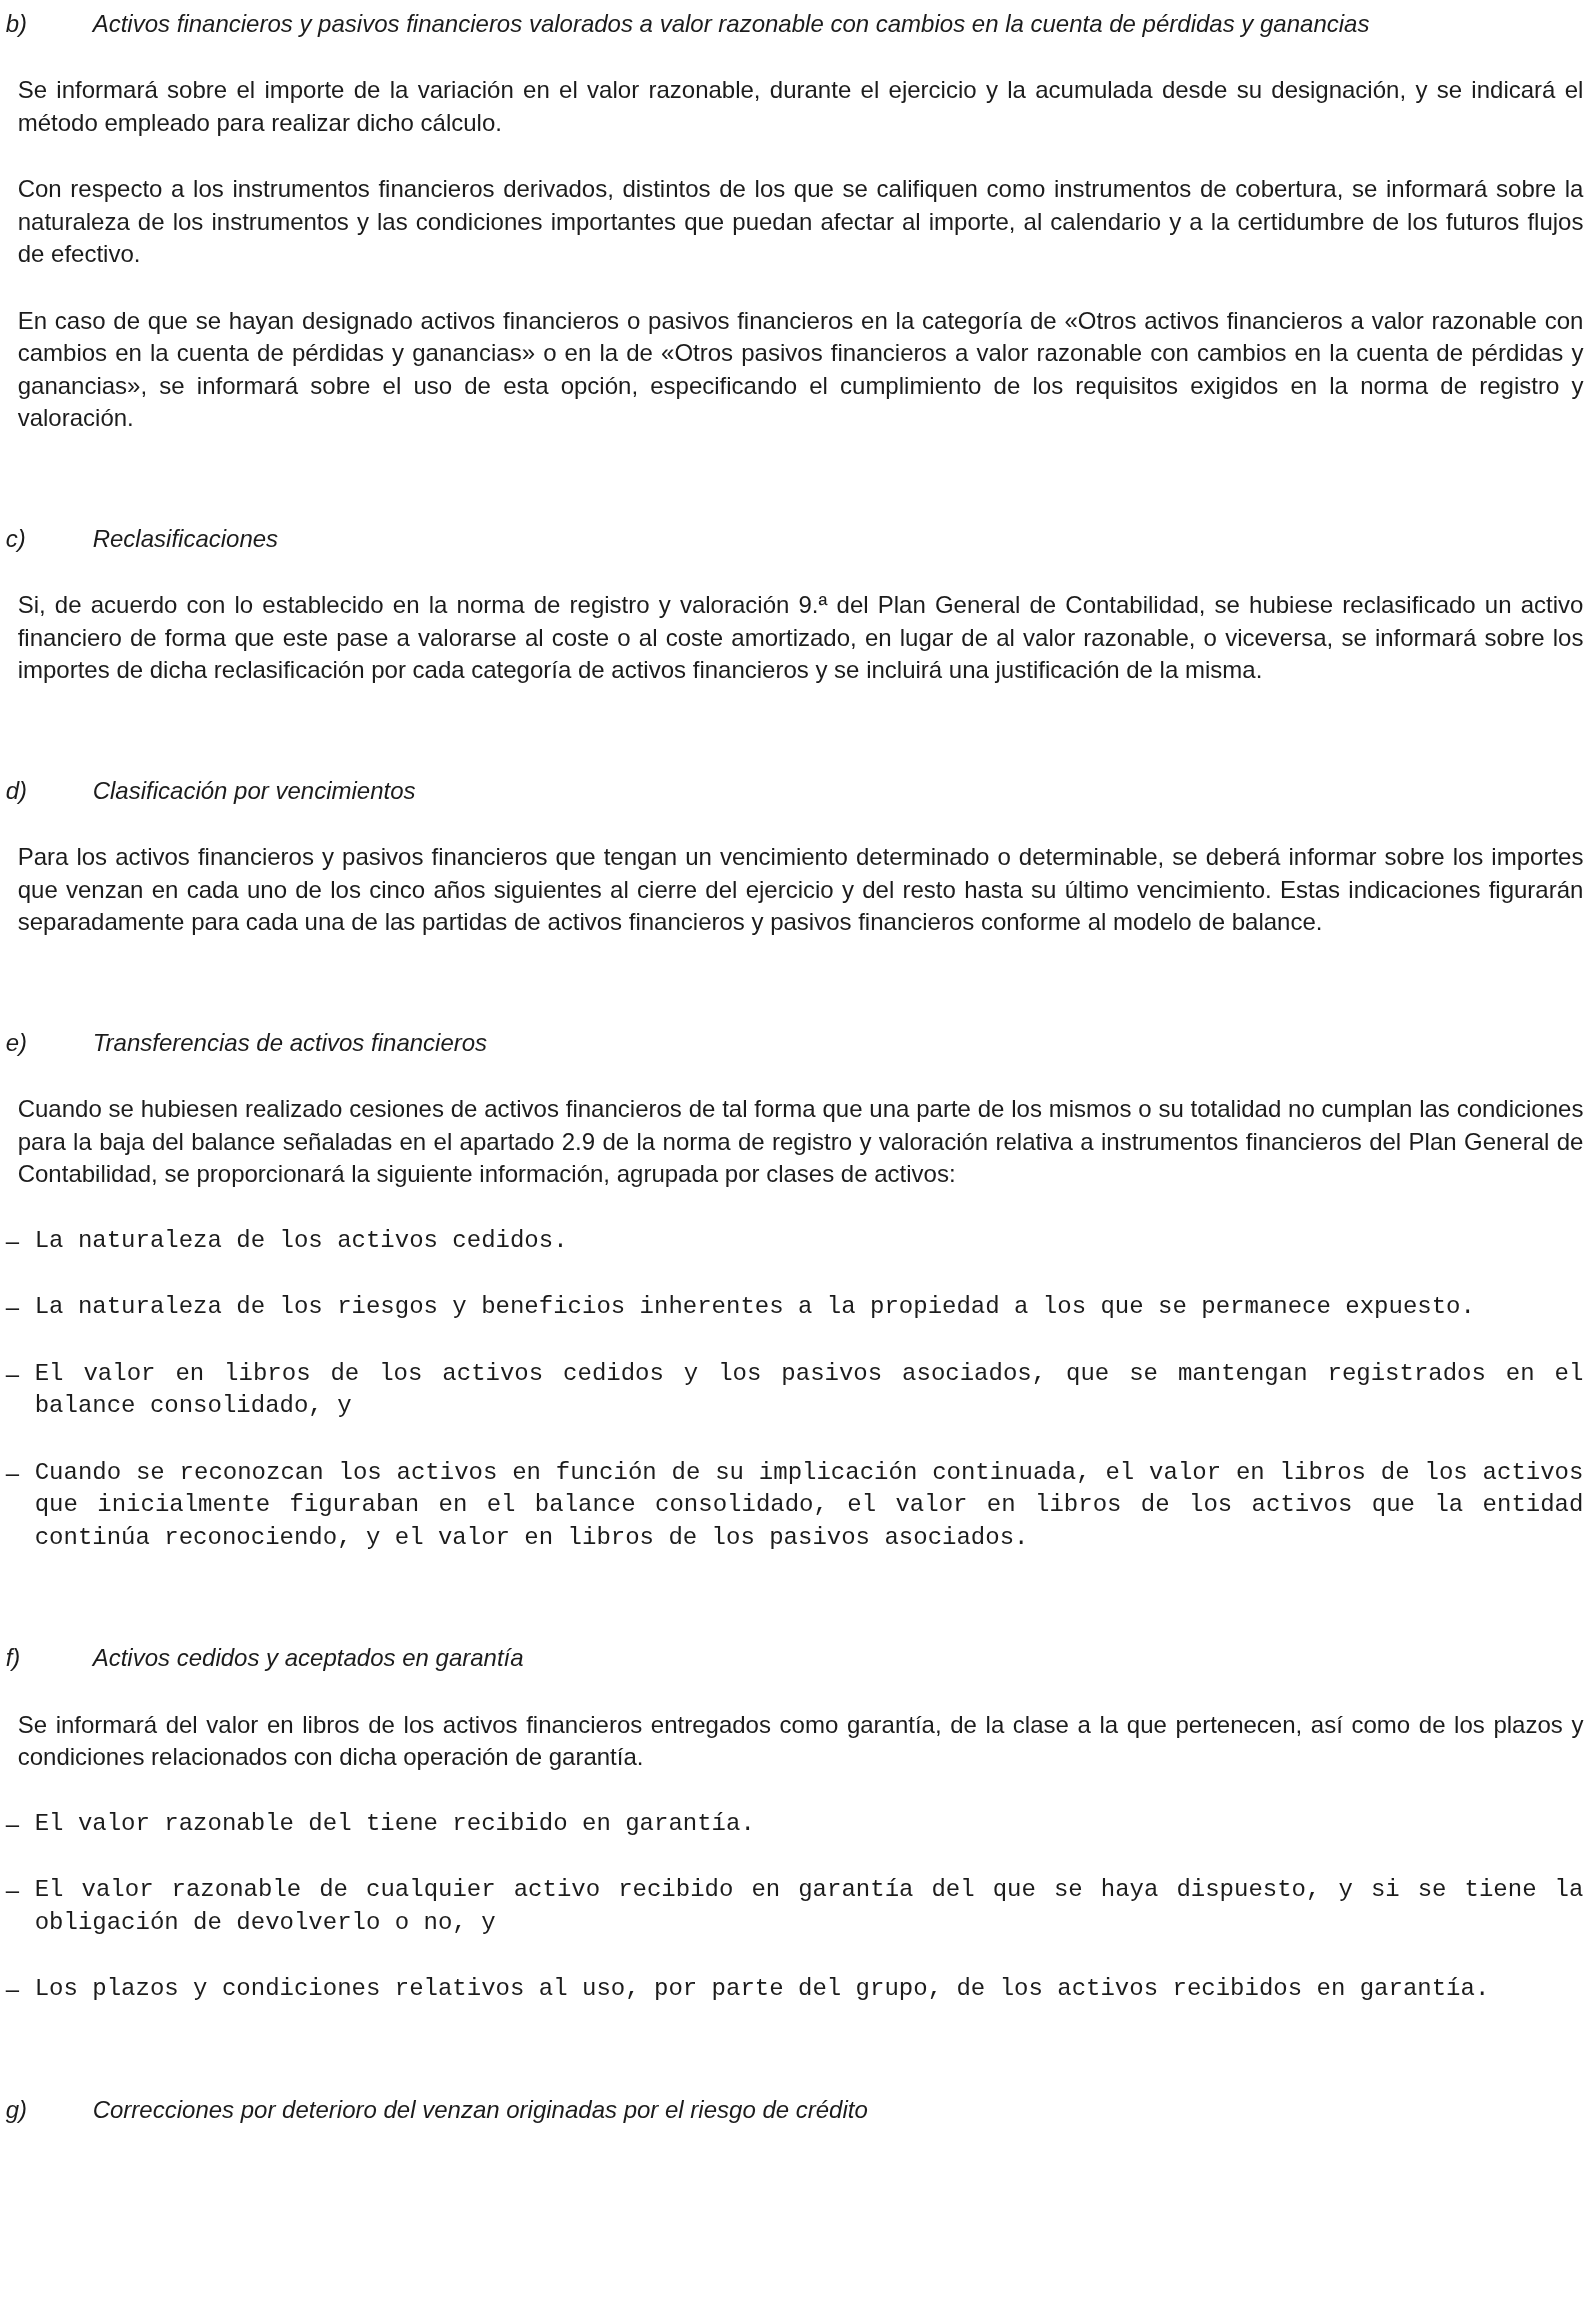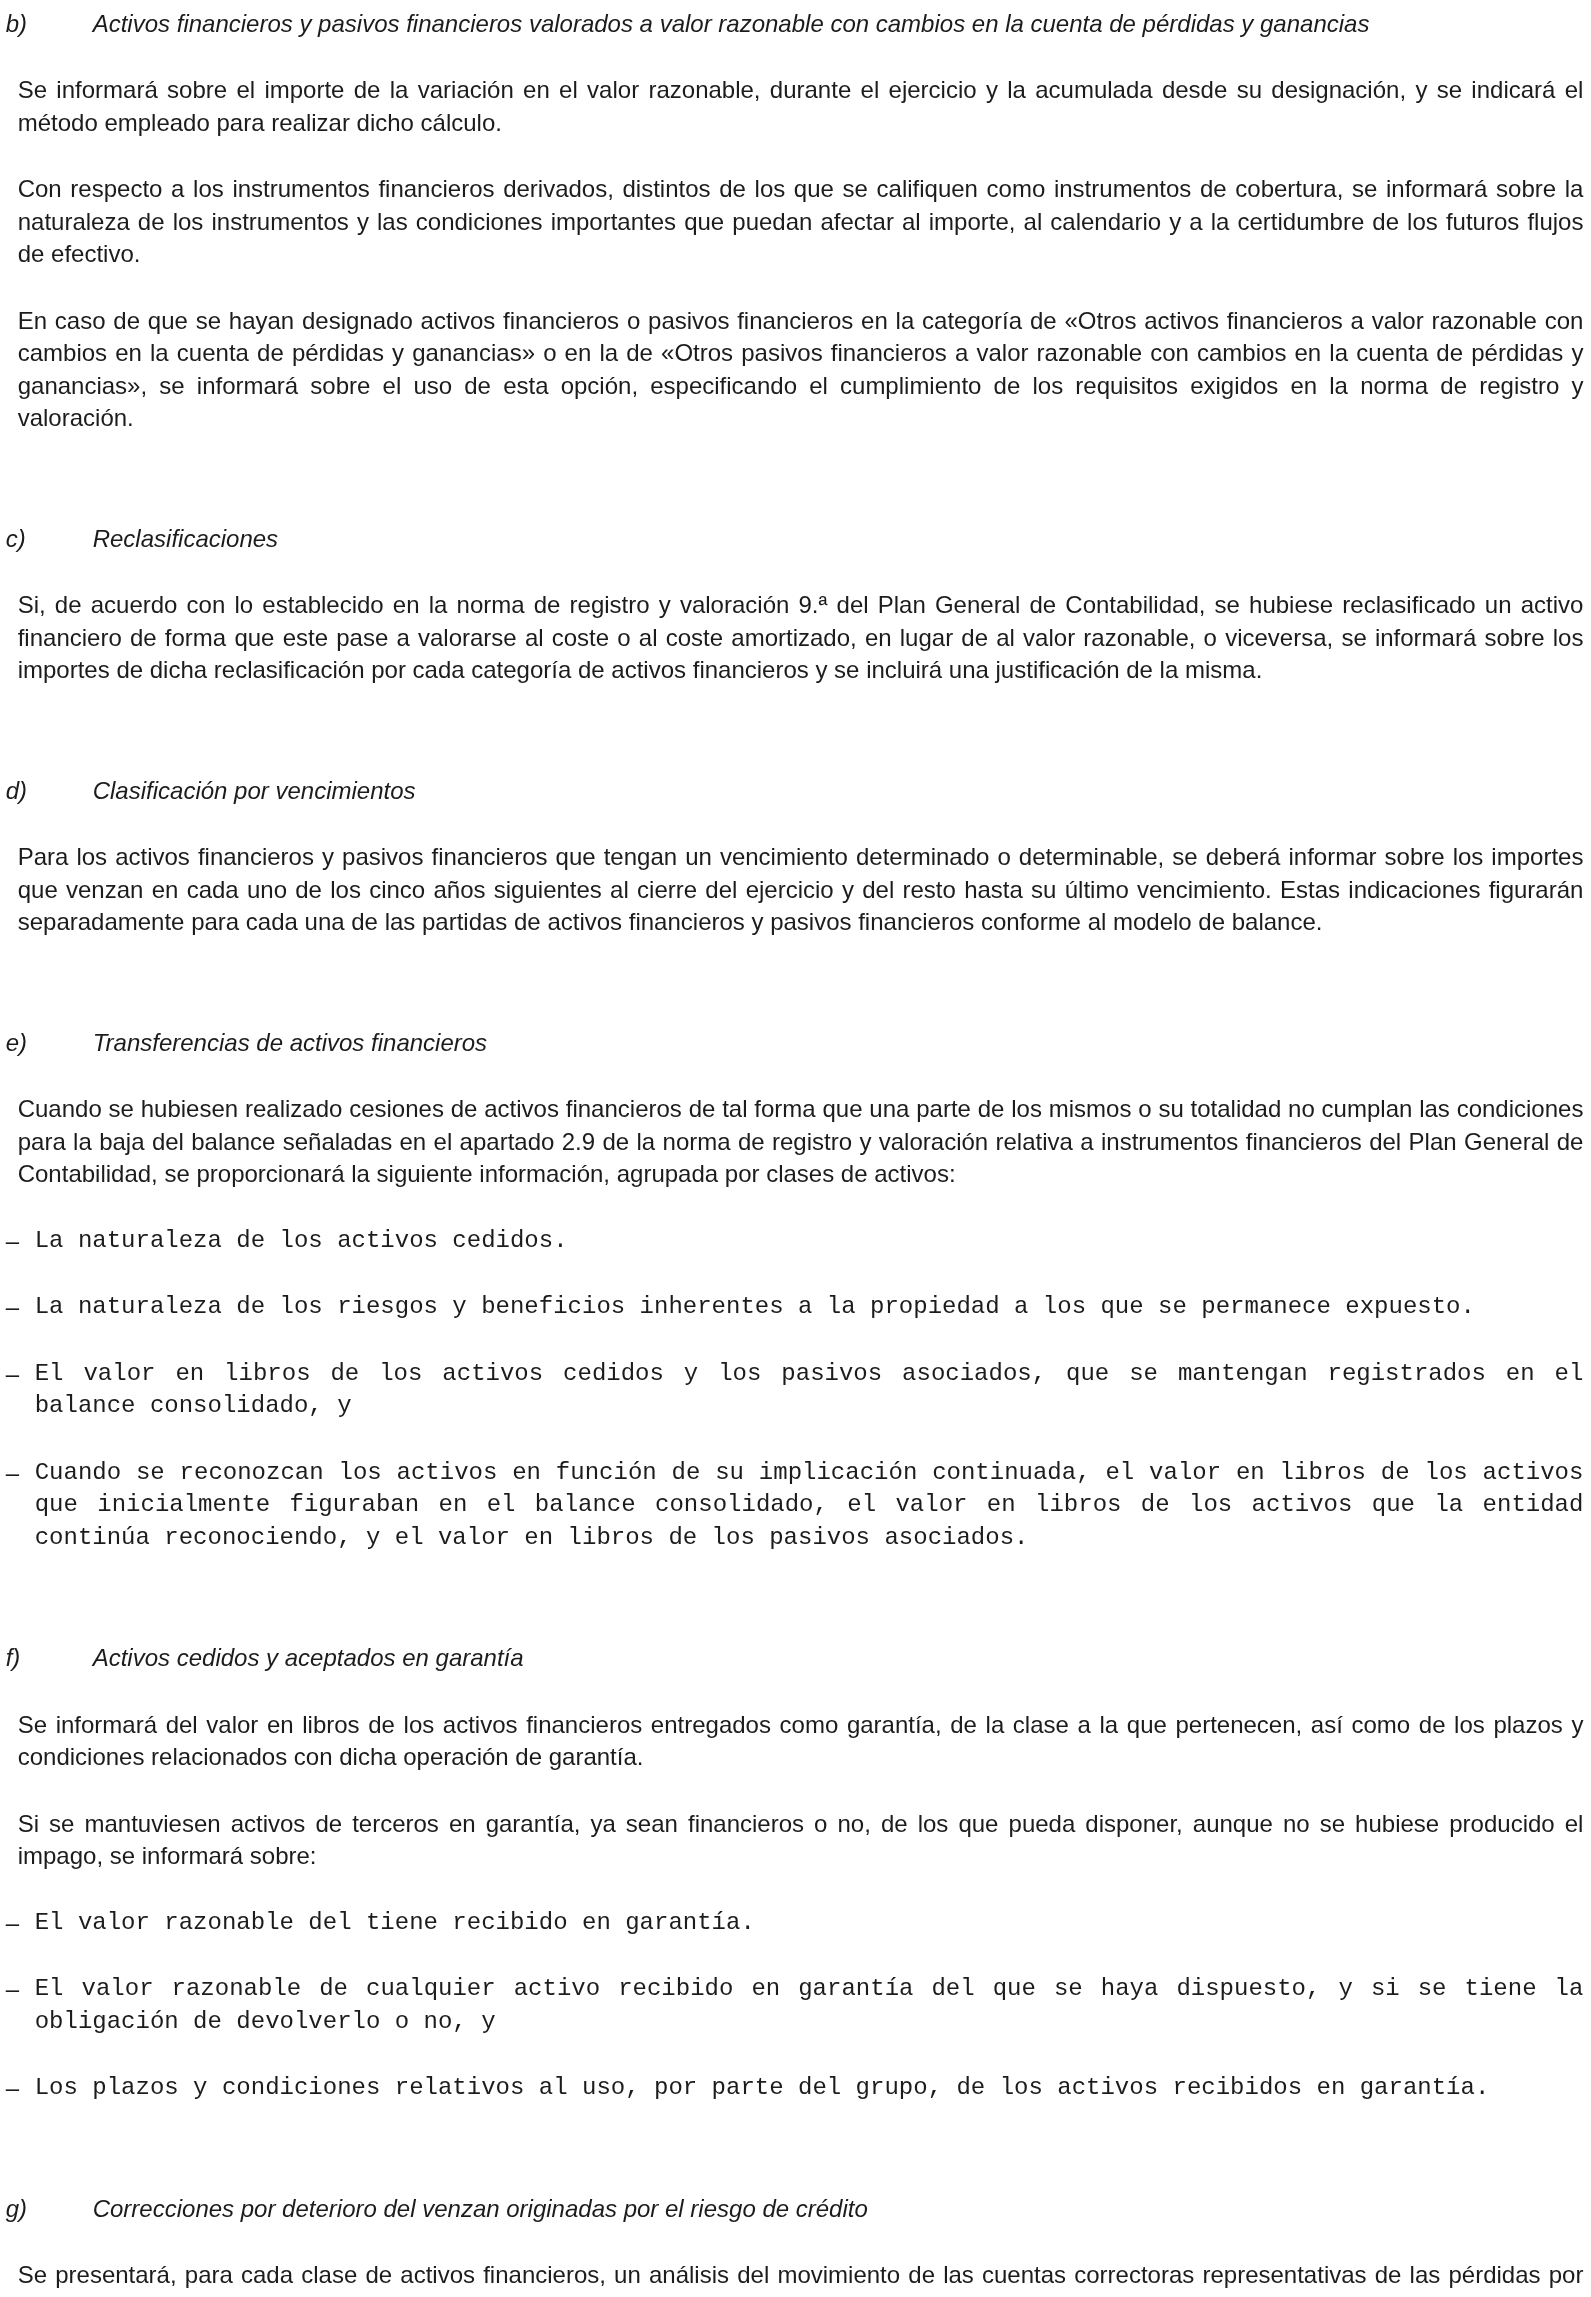--- a/index.html
+++ b/index.html
@@ -99,36 +99,34 @@
     <span class="dash">–</span>
     <span class="btext">Cuando se reconozcan los activos en función de su implicación continuada, el valor en libros de los activos que inicialmente figura­ban en el balance consolidado, el valor en libros de los activos que la entidad continúa reconociendo, y el valor en libros de los pasi­vos asociados.</span>
   </div>
 
   <div class="heading">
     <span class="hlabel">f)</span>
     <span class="htext">Activos cedidos y aceptados en garantía</span>
   </div>
 
   <p class="para">Se informará del valor en libros de los activos financieros entregados como garantía, de la clase a la que pertenecen, así como de los plazos y condiciones relacionados con dicha operación de garantía.</p>
-  <p class="para">Si se mantuviesen activos de terceros en garantía, ya sean financieros o no, de los que pueda disponer, aunque no se hubiese produ­cido el impago, se informará sobre:</p>
 
   <div class="bullet">
     <span class="dash">–</span>
     <span class="btext">El valor razonable del tiene recibido en garantía.</span>
   </div>
   <div class="bullet">
     <span class="dash">–</span>
     <span class="btext">El valor razonable de cualquier activo recibido en garantía del que se haya dispuesto, y si se tiene la obligación de devolverlo o no, y</span>
   </div>
   <div class="bullet">
     <span class="dash">–</span>
     <span class="btext">Los plazos y condiciones relativos al uso, por parte del grupo, de los activos recibidos en garantía.</span>
   </div>
 
   <div class="heading">
     <span class="hlabel">g)</span>
     <span class="htext">Correcciones por deterioro del venzan originadas por el riesgo de crédito</span>
   </div>
 
-  <p class="para">Se presentará, para cada clase de activos financieros, un análisis del movimiento de las cuentas correctoras representativas de las pérdidas por deterioro originadas por el riesgo de crédito.</p>
 
 </main>
 
 
 </body></html>

